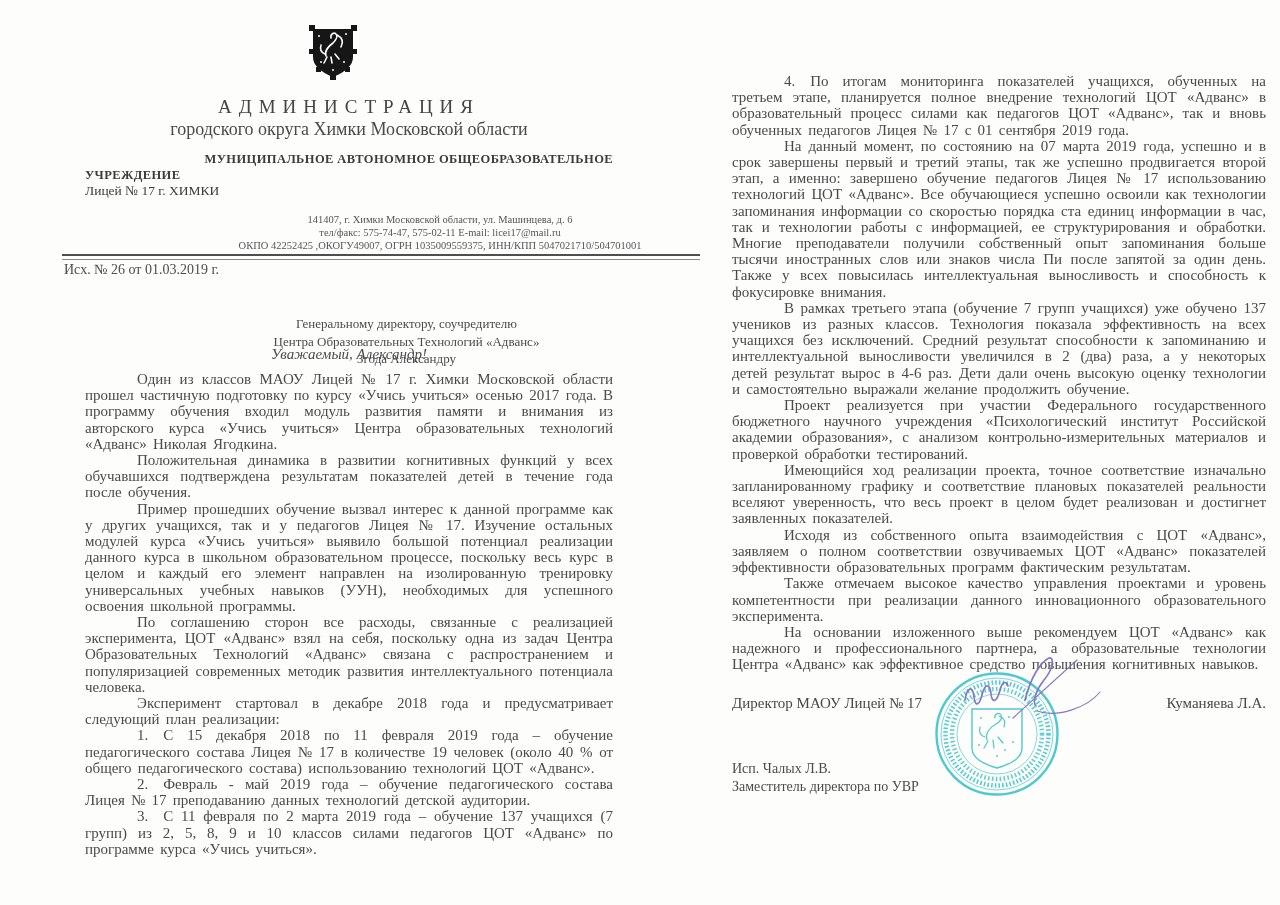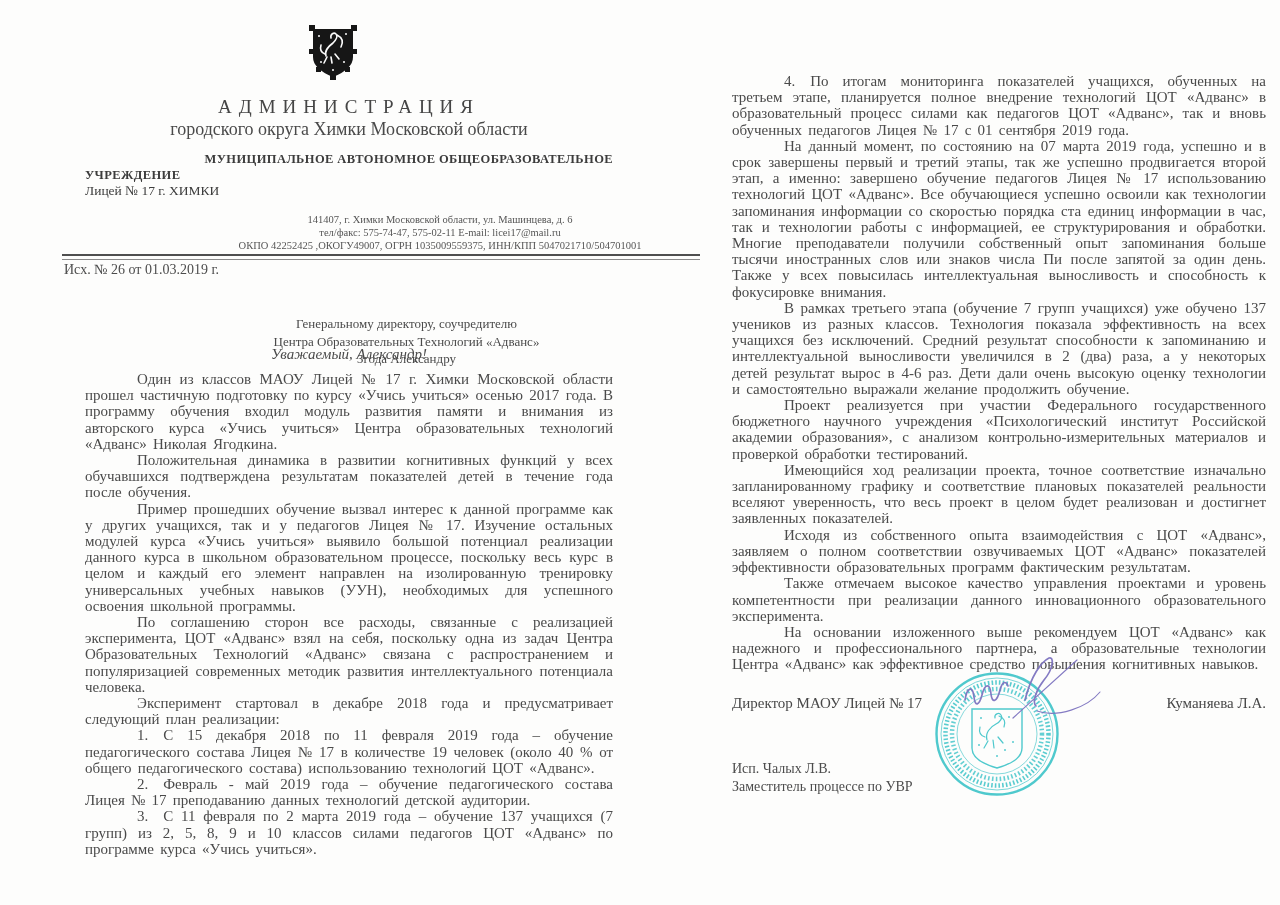--- a/index.html
+++ b/index.html
@@ -116,21 +116,21 @@
   <p>На основании изложенного выше рекомендуем ЦОТ «Адванс» как надежного и профессионального партнера, а образовательные технологии Центра «Адванс» как эффективное средство повышения когнитивных навыков.</p>
 </div>
 
 <div id="sig-row" class="abs">
   <span>Директор МАОУ Лицей № 17</span>
   <span>Куманяева Л.А.</span>
 </div>
 
 <div id="executor" class="abs">
   <div>Исп. Чалых Л.В.</div>
-  <div>Заместитель процессе по УВР</div>
+  <div>Заместитель директора по УВР</div>
 </div>
 
 <svg id="stamp" class="abs" width="190" height="165" viewBox="0 0 190 165">
   <g stroke="#3cc3c8" fill="none">
     <circle cx="72" cy="86" r="60.5" stroke-width="2.4" opacity="0.9"></circle>
     <circle cx="72" cy="86" r="56" stroke-width="0.9" opacity="0.75"></circle>
     <circle cx="72" cy="86" r="51.5" stroke-width="4.5" stroke-dasharray="1.6 2.1" opacity="0.85"></circle>
     <circle cx="72" cy="86" r="45" stroke-width="4.5" stroke-dasharray="1.6 2.3" opacity="0.8"></circle>
     <circle cx="72" cy="86" r="40" stroke-width="0.9" opacity="0.7"></circle>
     <path d="M47,61 h50 v39 q0,13 -25,20 q-25,-7 -25,-20 z" stroke-width="1.4" opacity="0.9"></path>

